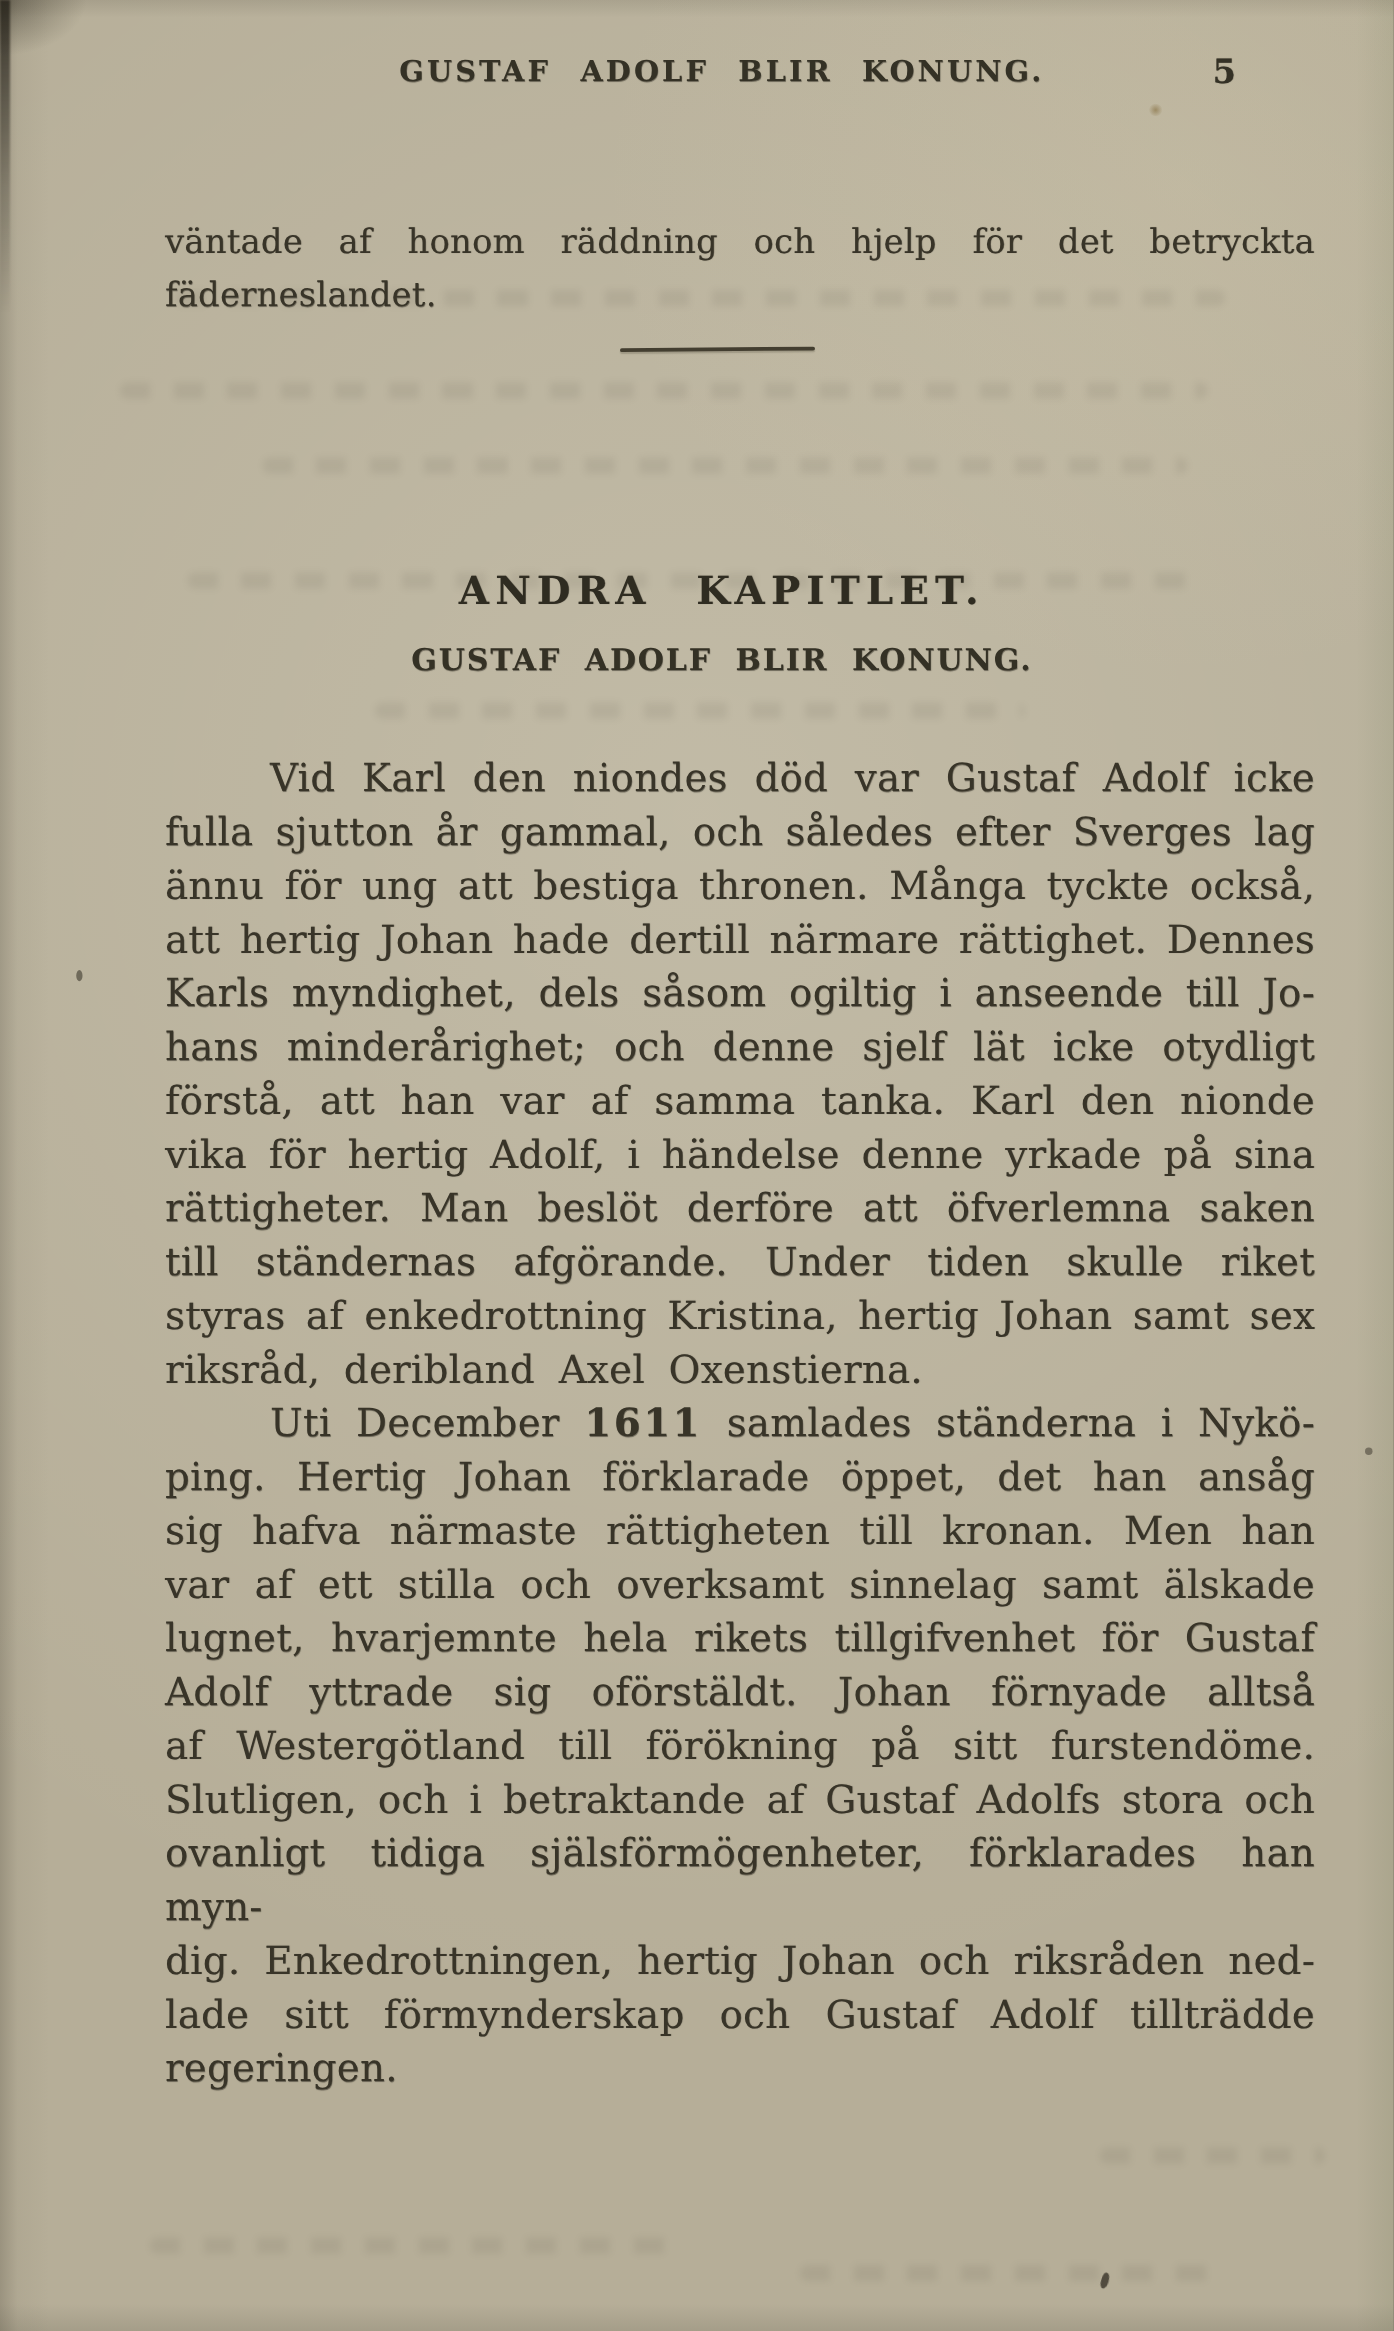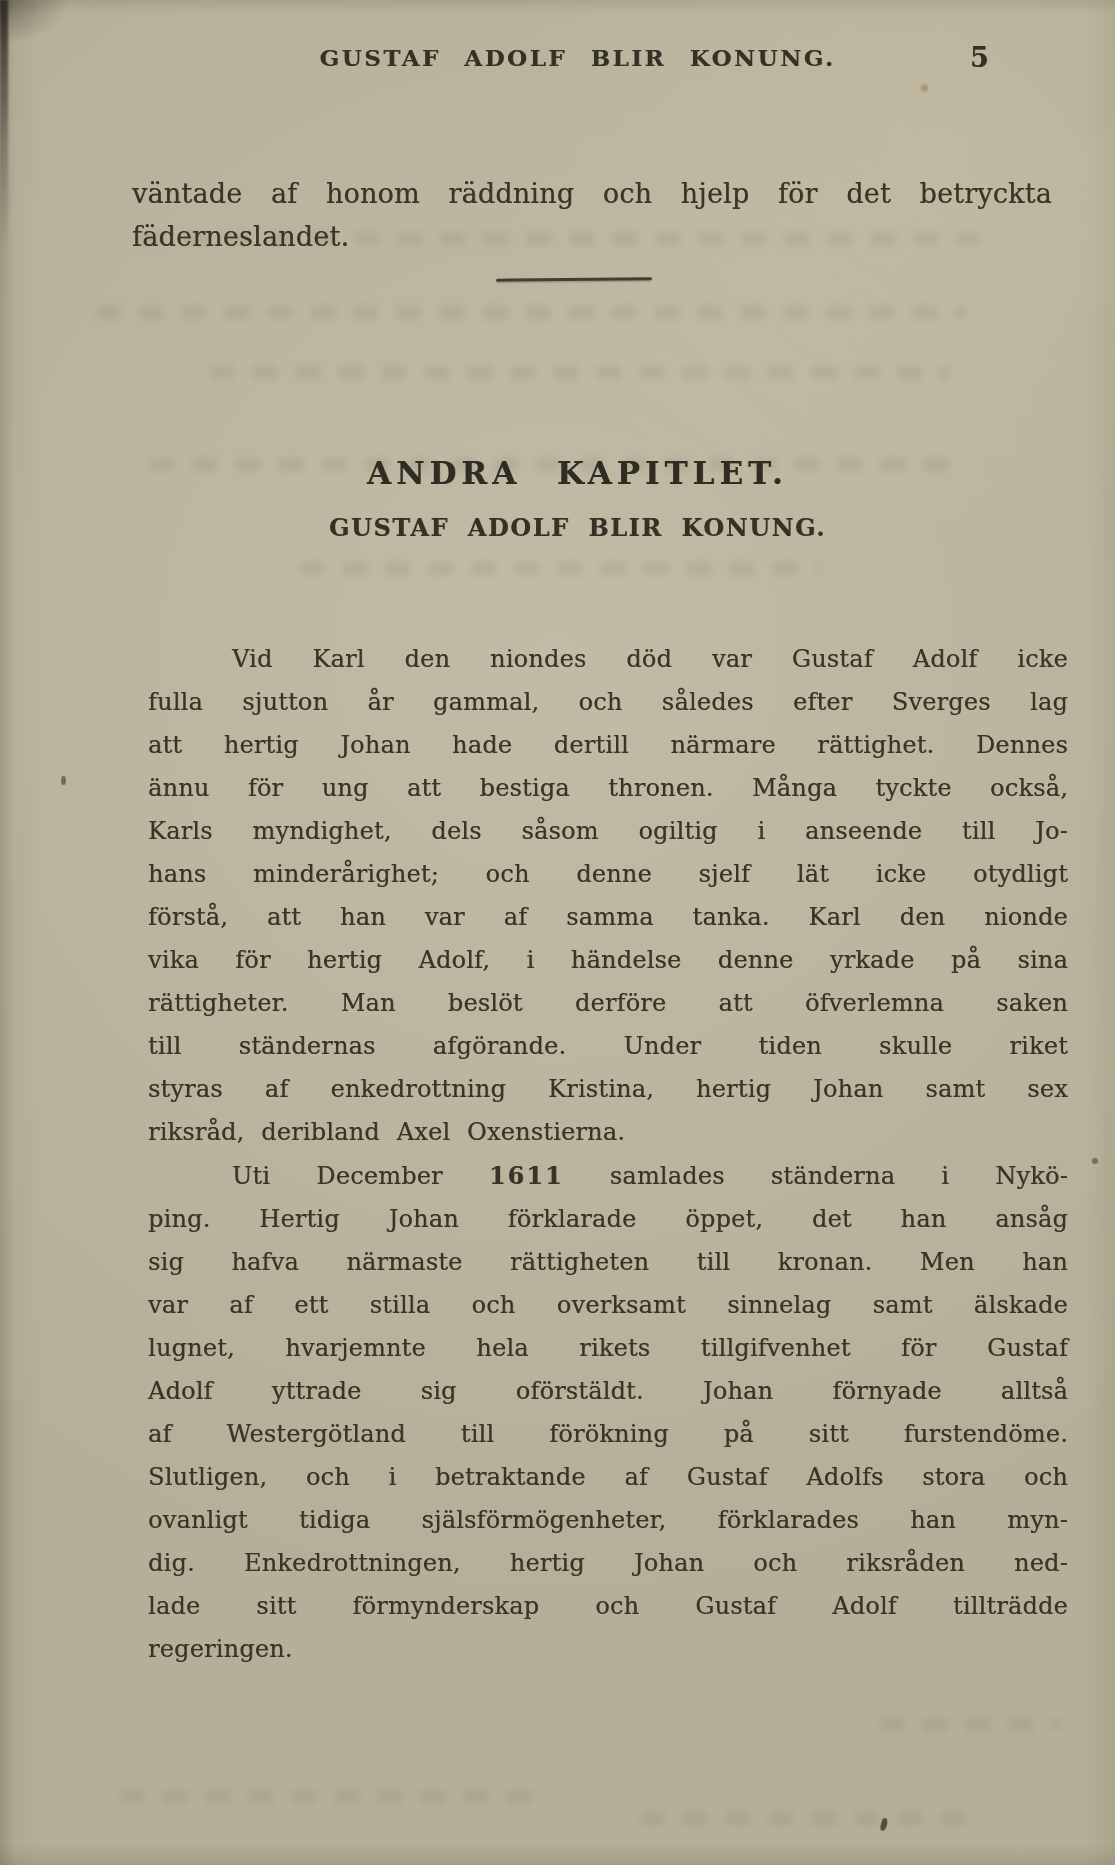--- a/index.html
+++ b/index.html
@@ -57,22 +57,22 @@
     margin-top:36px;
   }
   .section-heading{
     position:absolute; top:513px; left:0; width:100%;
     text-align:center; font-weight:bold;
     font-size:24px; letter-spacing:1.5px; word-spacing:9px;
     color:#343125;
   }
 
   .body-text{
-    position:absolute; left:128px; top:602px; width:920px;
-    font-size:24px; line-height:43px; letter-spacing:0.2px;margin-top:36px;
+    position:absolute; left:112px; top:602px; width:920px;
+    font-size:31px; line-height:43px; letter-spacing:0.2px;
   }
   .year{ font-weight:bold; letter-spacing:2px; }
 
   
   .edge-strip{
     position:absolute; left:0; top:0; width:8px; height:250px;
     background:linear-gradient(180deg, rgba(30,27,20,0.8), rgba(30,27,20,0.25) 60%, rgba(30,27,20,0) 100%);
     filter:blur(1px);
   }
   .corner-smudge{
@@ -134,22 +134,22 @@
   </div>
 
   <div class="rule-divider"></div>
 
   <div class="chapter-heading ink">ANDRA KAPITLET.</div>
   <div class="section-heading ink">GUSTAF ADOLF BLIR KONUNG.</div>
 
   <div class="body-text ink">
     <div class="t-line indent">Vid Karl den niondes död var Gustaf Adolf icke</div>
     <div class="t-line">fulla sjutton år gammal, och således efter Sverges lag</div>
+    <div class="t-line">ännu för ung att bestiga thronen. Många tyckte också,</div>
     <div class="t-line">att hertig Johan hade dertill närmare rättighet. Dennes</div>
-    <div class="t-line">ännu för ung att bestiga thronen. Många tyckte också,</div>
     <div class="t-line">Karls myndighet, dels såsom ogiltig i anseende till Jo-</div>
     <div class="t-line">hans minderårighet; och denne sjelf lät icke otydligt</div>
     <div class="t-line">förstå, att han var af samma tanka. Karl den nionde</div>
     <div class="t-line">vika för hertig Adolf, i händelse denne yrkade på sina</div>
     <div class="t-line">rättigheter. Man beslöt derföre att öfverlemna saken</div>
     <div class="t-line">till ständernas afgörande. Under tiden skulle riket</div>
     <div class="t-line">styras af enkedrottning Kristina, hertig Johan samt sex</div>
     <div class="t-line last">riksråd, deribland Axel Oxenstierna.</div>
 
     <div class="t-line indent"><span>Uti December </span><span class="year">1611</span><span> samlades ständerna i Nykö-</span></div>

